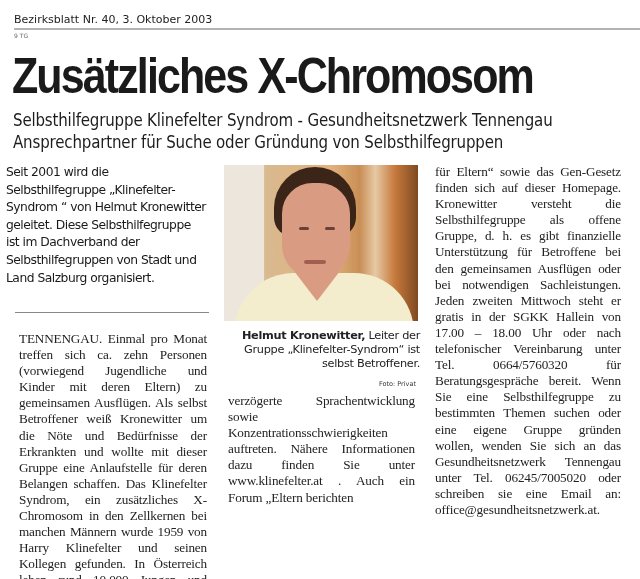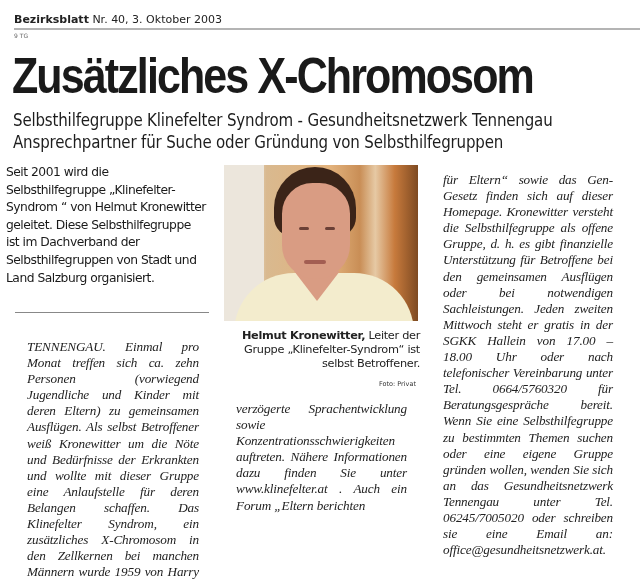--- a/index.html
+++ b/index.html
@@ -1,39 +1,39 @@
 <!DOCTYPE html>
 <html><head>
 <meta charset="utf-8">
 <style>
   * { margin: 0; padding: 0; box-sizing: border-box; }
   html, body { width: 640px; height: 579px; background: #ffffff; overflow: hidden; }
   body { position: relative; font-family: "Liberation Serif", serif; color: #1c1c1c; }
 
   .masthead { position: absolute; left: 14px; top: 13px; width: 626px; height: 17px;
     font-family: "DejaVu Sans", sans-serif; font-size: 11px; color: #222; }
-  .masthead b { font-weight: bold; margin-top: 10px; }
+  .masthead b { font-weight: normal; margin-top: 10px; }
   .rule-top { position: absolute; left: 14px; top: 28px; width: 626px; height: 2px; background: #b4b4b4; }
   .pageref { position: absolute; left: 14px; top: 32px; font-family: "DejaVu Sans", sans-serif; font-size: 6px; color: #666; }
 
   .headline { position: absolute; left: 12px; top: 48px; font-family: "Liberation Sans", sans-serif;
     font-weight: bold; font-size: 50px; line-height: 56px; letter-spacing: -2.2px; color: #1a1a1a;
     transform: scaleX(0.86); transform-origin: left top; white-space: nowrap; }
 
   .subhead { position: absolute; left: 13px; font-family: "DejaVu Sans", sans-serif; font-size: 17.5px;
     color: #1d1d1d; white-space: nowrap; transform: scaleX(0.86); transform-origin: left top; letter-spacing: -0.2px; }
   .subhead.l1 { top: 110px; }
   .subhead.l2 { top: 132px; }
 
   .intro { position: absolute; left: 6px; top: 164px; width: 200px; font-family: "DejaVu Sans", sans-serif;
     font-size: 12.3px; line-height: 17.6px; color: #1a1a1a; letter-spacing: -0.5px; }
   .intro-rule { position: absolute; left: 15px; top: 312px; width: 194px; height: 1px; background: #888; }
 
   .col { position: absolute; font-size: 13.2px; line-height: 16.1px; text-align: justify; color: #222; letter-spacing: -0.15px; }
-  .col p { margin: 12px; font-style: italic; }
+  .col p { margin: 4px; }
   .col1 { left: 15px; top: 327px; width: 196px; }
   .col2 { left: 224px; top: 389px; width: 195px; }
   .col3 { left: 431px; top: 160px; width: 194px; }
 
   .photo { position: absolute; left: 224px; top: 165px; width: 194px; height: 156px; overflow: hidden;
     background: linear-gradient(90deg, #efe9e0 0%, #e6dccd 14%, #d9b98f 22%, #e2b27c 55%, #c98e56 70%, #e6c9a4 78%, #c77a3c 88%, #7e4a22 100%); }
   .photo .wall-left { position: absolute; left: 0; top: 0; width: 40px; height: 100%; background: #ece6dc; }
   .photo .hair { position: absolute; left: 50px; top: 2px; width: 82px; height: 70px; border-radius: 42px 42px 20px 20px; background: #3b2418; }
   .photo .face { position: absolute; left: 58px; top: 18px; width: 68px; height: 96px; border-radius: 34px 34px 38px 38px; background: #d99c83; }
   .photo .eye { position: absolute; top: 62px; width: 10px; height: 3px; background: #6b4036; border-radius: 2px; }

